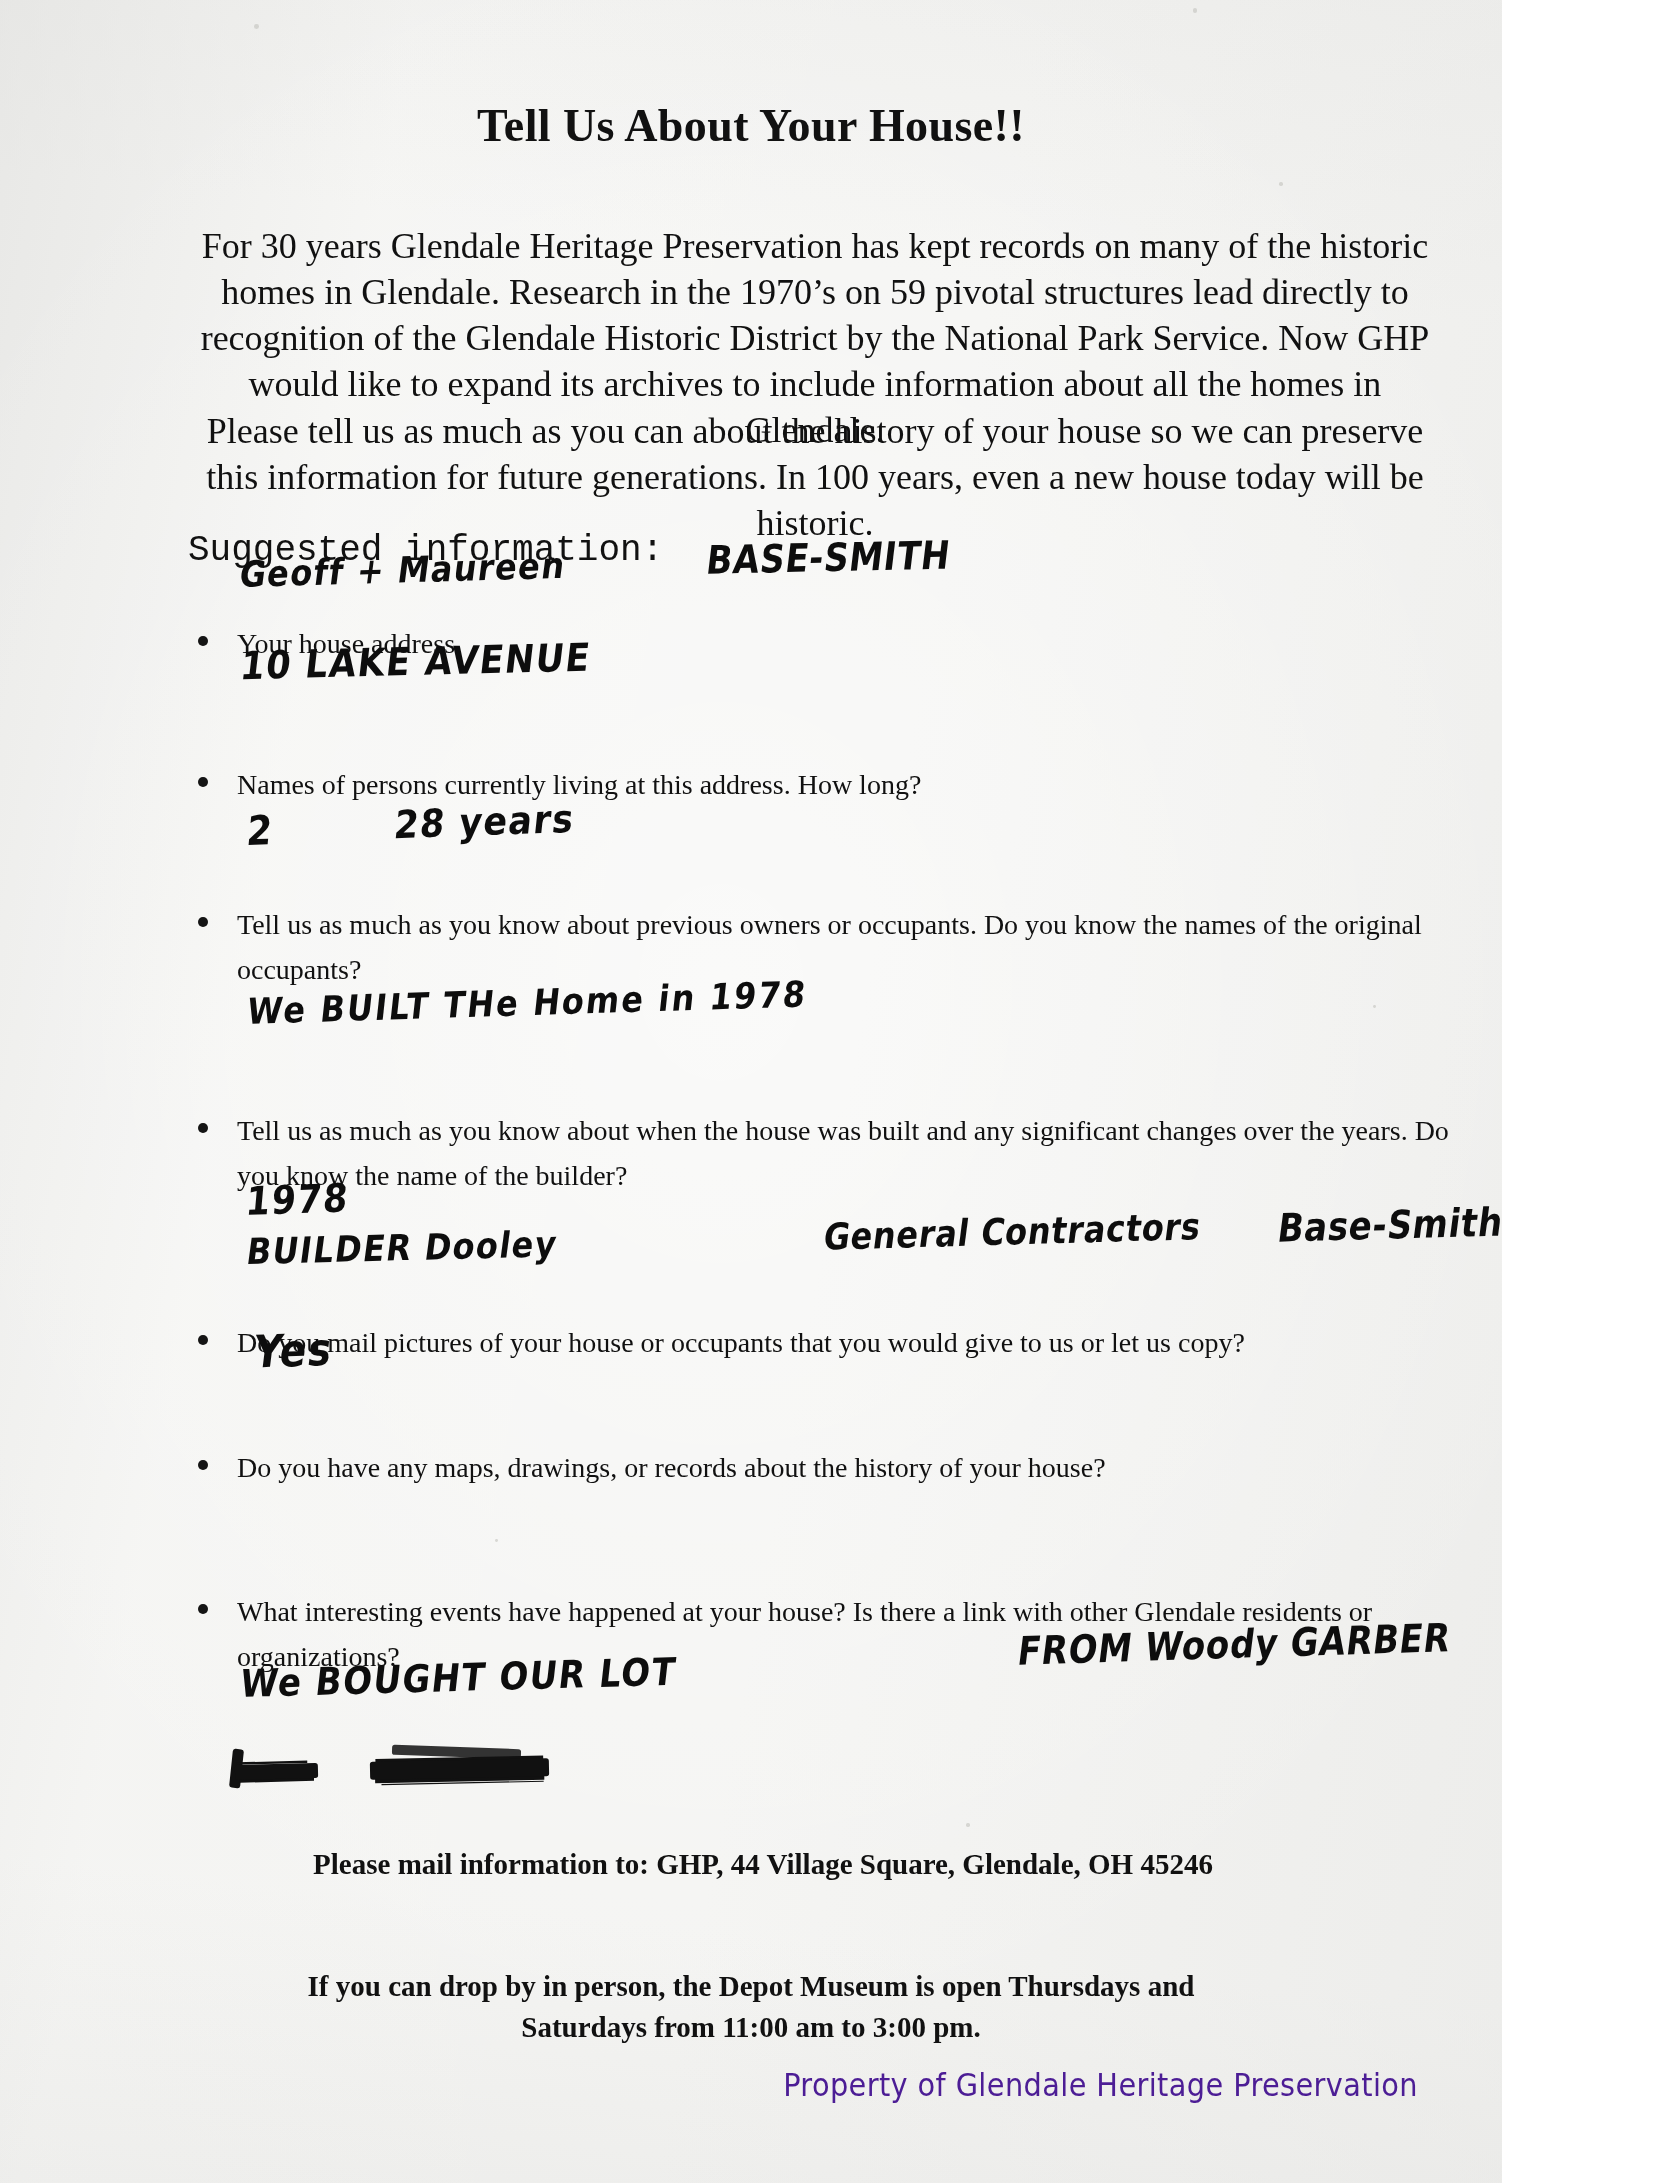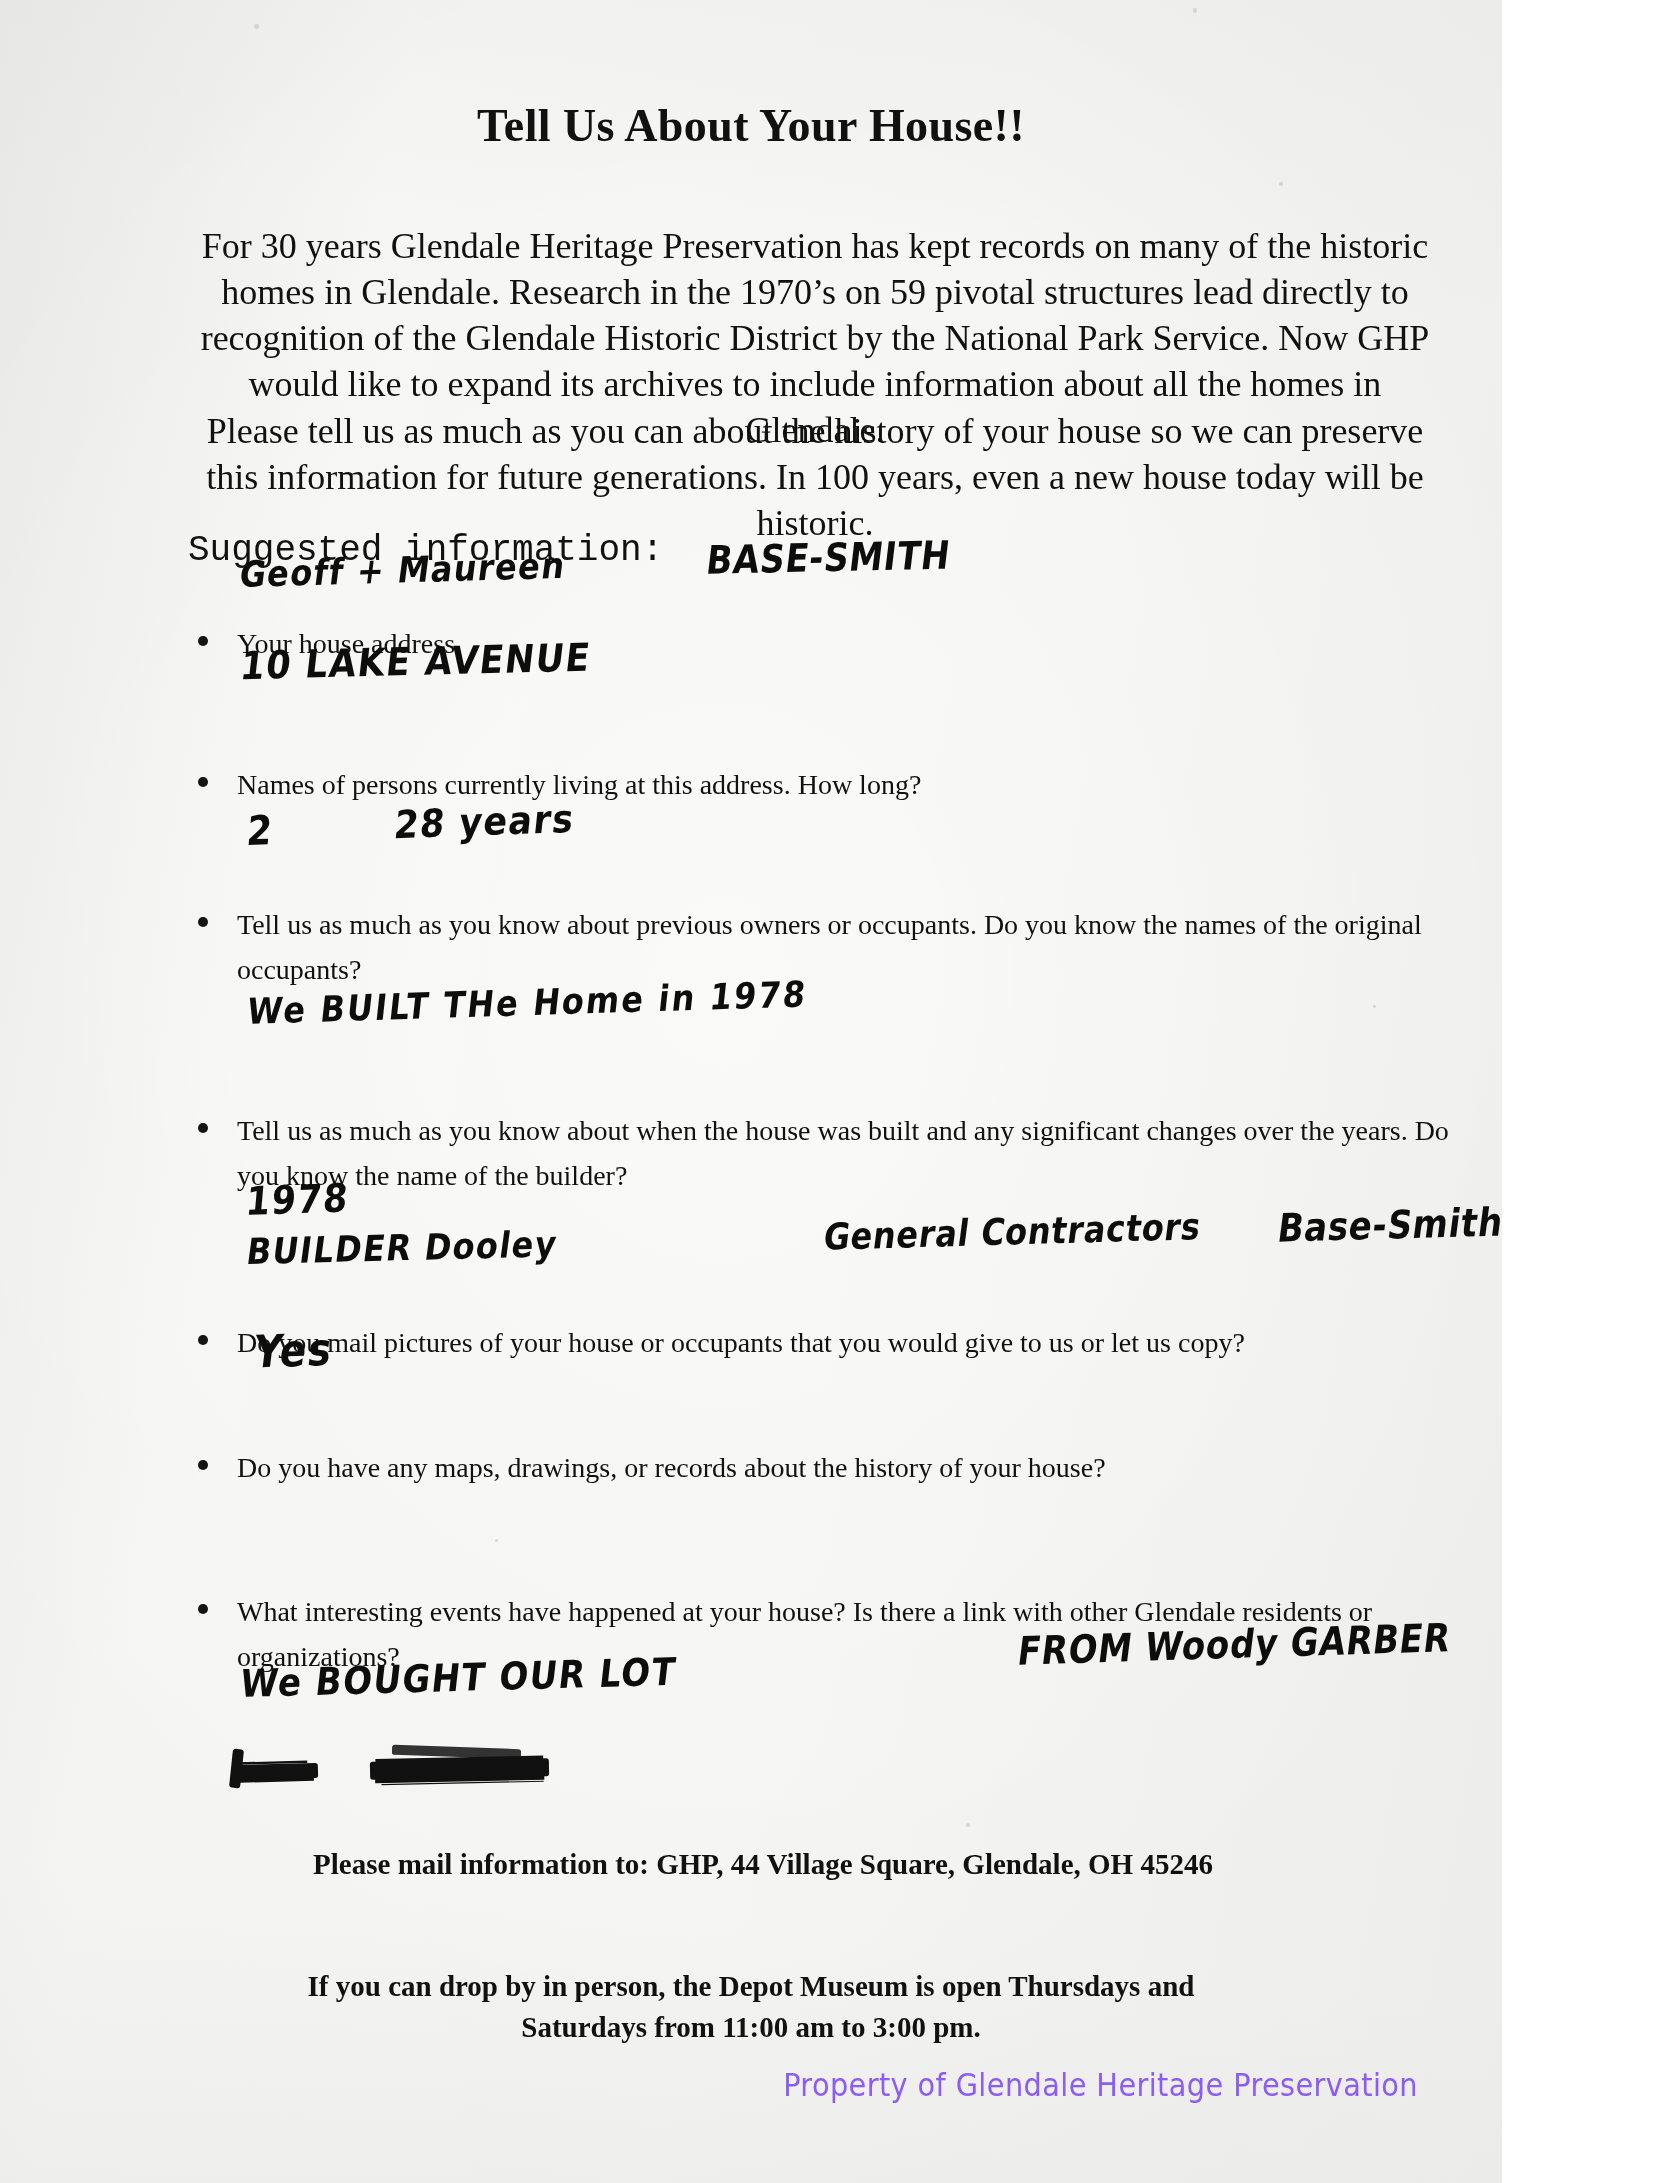--- a/index.html
+++ b/index.html
@@ -230,21 +230,21 @@
   }
   #mail-line { top: 1844px; padding-left: 24px; }
   #hours-line { top: 1966px; }
 
   .watermark {
     position: absolute;
     right: 84px;
     top: 2066px;
     font-family: "DejaVu Sans Condensed", "Liberation Sans Narrow", "Liberation Sans", sans-serif;
     font-size: 32px;
-    color: #8b5cf6;
+    color: #4c1d95;
     letter-spacing: 0.4px;
     white-space: nowrap;
   }
 </style>
 </head>
 <body>
 
 <div id="page">
 
   <div id="paper-texture"></div>

